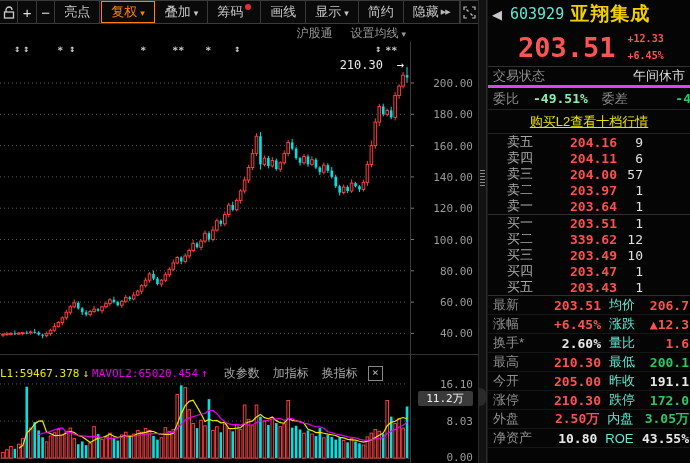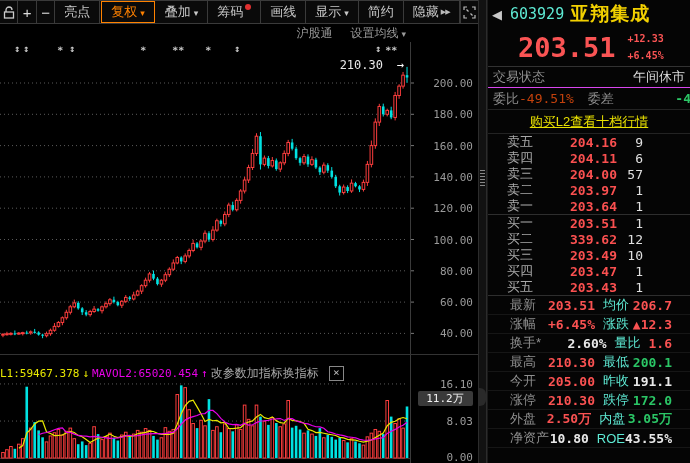--- a/index.html
+++ b/index.html
@@ -18,56 +18,56 @@
   .reddot{width:6px;height:6px;border-radius:50%;background:#e03030;margin-left:2px;position:relative;top:-5px;}
   .hidearr{font-size:7px;letter-spacing:-1px;margin-left:2px;color:#bbb;}
   #fsbtn{margin-left:auto;border-left:1px solid #3a3a3a;border-right:none;width:26px;padding:0;}
   #subbar{position:absolute;left:0;top:24px;width:410px;height:18px;display:flex;justify-content:flex-end;
     align-items:center;gap:18px;color:#9a9a9a;font-size:12px;padding-right:4px;box-sizing:border-box;}
   .subitem{display:flex;align-items:center;}
   #chartsvg{position:absolute;left:0;top:42px;}
   #volhdr{position:absolute;left:0;top:364px;width:412px;height:19px;display:flex;align-items:center;
     font-size:11px;font-family:"DejaVu Sans Mono",monospace;white-space:nowrap;}
   #volhdr .y{color:#e8e800;} #volhdr .m{color:#e800e8;}
-  #volhdr .act{color:#a8a8a8;font-family:"Liberation Sans",sans-serif;font-size:12px;}
+  #volhdr .act{color:#a8a8a8;font-family:"Liberation Sans",sans-serif;font-size:12px;margin-left:13px;}
   #volhdr .act:first-of-type{margin-left:auto;}
   #closebox{margin-left:10px;margin-right:2px;width:13px;height:13px;border:1px solid #888;color:#bbb;
     font-size:11px;line-height:12px;text-align:center;}
   #scrollstrip{position:absolute;left:478px;top:0;width:9px;height:463px;background:#121212;
     border-left:1px solid #2c2c2c;border-right:1px solid #2c2c2c;box-sizing:border-box;}
   #grip{position:absolute;left:1px;top:170px;width:5px;height:16px;
     background:repeating-linear-gradient(#888 0 1px,transparent 1px 3px);}
   #sstab{position:absolute;left:0px;top:388px;width:7px;height:18px;background:#2a2a2a;border-radius:0 6px 6px 0;}
   
   #quote{position:absolute;left:487px;top:0;width:203px;height:463px;background:#050505;border-left:1px solid #1a1a1a;box-sizing:border-box;}
   #qhead{display:flex;align-items:center;height:28px;padding:0 4px;}
   #back{color:#c8c8c8;font-size:13px;margin-right:8px;}
   #qcode{color:#5eead4;font-size:15px;margin-right:6px;font-family:"DejaVu Sans Mono",monospace;}
   #qname{color:#f2d000;font-size:19px;font-weight:700;letter-spacing:1px;}
   #qprice{display:flex;align-items:center;height:38px;padding-left:30px;}
   #plast{color:#fa5454;font-size:27px;font-weight:700;font-family:"DejaVu Sans Mono",monospace;}
   #pchg{margin-left:12px;display:flex;flex-direction:column;line-height:17px;}
   #pchg span{color:#fa5454;font-size:10px;font-weight:700;font-family:"DejaVu Sans Mono",monospace;}
   .qrow{display:flex;align-items:center;height:22px;padding:0 5px;font-size:13px;box-sizing:border-box;}
-  #statusrow{border-top:1px solid #323232;border-bottom:1px solid #d946ef;}
+  #statusrow{border-top:1px solid #323232;border-bottom:3px solid #d946ef;}
   .ql{color:#8f8f8f;} 
   #statusval{margin-left:auto;color:#dcdcdc;white-space:nowrap;overflow:hidden;}
   #wbrow{border-bottom:1px solid #232323;}
-  #wbval{color:#c2410c;font-weight:400;font-family:"DejaVu Sans Mono",monospace;}
+  #wbval{color:#86efac;font-weight:700;margin-left:14px;font-family:"DejaVu Sans Mono",monospace;}
   #wcl{margin-left:14px;} 
   #wcval{color:#2bc666;font-weight:700;margin-left:auto;margin-right:-6px;font-family:"DejaVu Sans Mono",monospace;}
   #l2row{height:23px;display:flex;align-items:center;justify-content:center;border-bottom:1px solid #232323;}
   #l2link{color:#e8e000;font-size:13px;text-decoration:underline;}
   .obrow{display:flex;align-items:center;height:16px;padding:0 19px;font-size:13px;}
   .obl{color:#a8a8a8;width:34px;}
   .obp{width:76px;text-align:right;font-weight:700;color:#fa5050;font-family:"DejaVu Sans Mono",monospace;font-size:13px;}
   .obq{margin-left:auto;margin-right:28px;color:#e0e0e0;font-family:"DejaVu Sans Mono",monospace;font-size:13px;}
   #asks{border-bottom:1px solid #2e2e2e;}
   #bids{border-bottom:1px solid #2e2e2e;}
-  .inforow{display:flex;align-items:center;height:18px;padding:0 22px;font-size:13px;border-bottom:1px solid #161616;}
+  .inforow{display:flex;align-items:center;height:18px;padding:0 5px;font-size:13px;border-bottom:1px solid #161616;}
   .il{color:#8f8f8f;width:46px;white-space:nowrap;}
   .iv1{width:62px;text-align:right;font-weight:700;font-family:"DejaVu Sans Mono",monospace;font-size:13px;}
   .il2{color:#5eead4;margin-left:8px;width:38px;white-space:nowrap;}
   .iv2{margin-left:auto;margin-right:-4px;font-weight:700;font-family:"DejaVu Sans Mono",monospace;font-size:13px;white-space:nowrap;}
   .c-red{color:#fa5252}.c-green{color:#2bc666}.c-white{color:#e8e8e8}.c-cyan{color:#00dcdc}
 </style>
 </head>
 <body>
 
 <div id="app">

